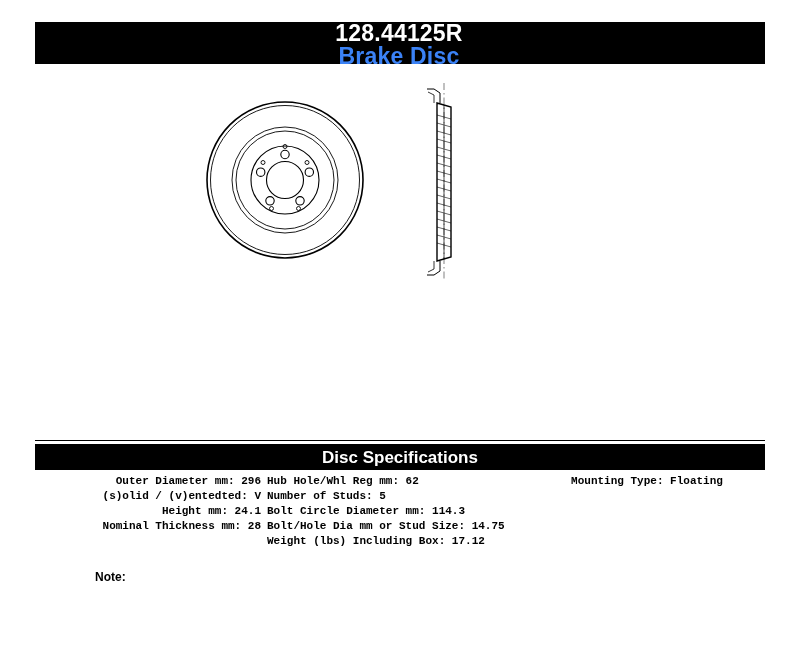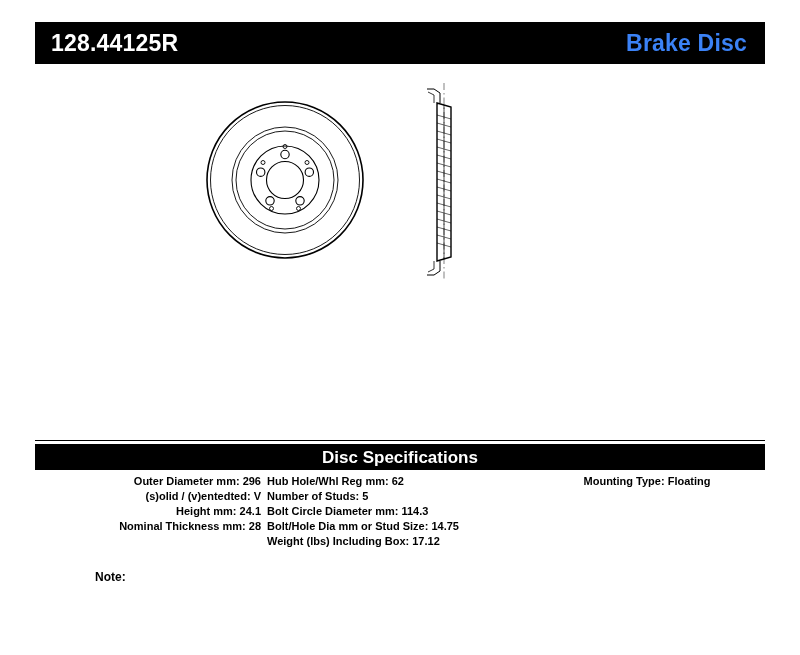--- a/index.html
+++ b/index.html
@@ -22,20 +22,21 @@
     left: 35px;
     top: 22px;
     width: 730px;
     height: 42px;
     background: #000000;
     display: flex;
     align-items: center;
     justify-content: space-between;
     box-sizing: border-box;
     padding: 0 18px 0 16px;
+    flex-direction: column;
   }
   .part-number {
     color: #ffffff;
     font-size: 23px;
     font-weight: bold;
     letter-spacing: 0.2px;
     line-height: 1;
   }
   .product-type {
     color: #3b82f6;
@@ -97,20 +98,21 @@
   .col-right {
     width: 228px;
     text-align: center;
     padding-right: 8px;
   }
   .spec-line {
     font-size: 11px;
     font-weight: bold;
     line-height: 15px;
     white-space: nowrap;
+    font-family: Liberation Mono, monospace;
   }
 
   .note-row {
     position: absolute;
     left: 35px;
     top: 570px;
     width: 730px;
     height: 20px;
   }
   .note-label {

